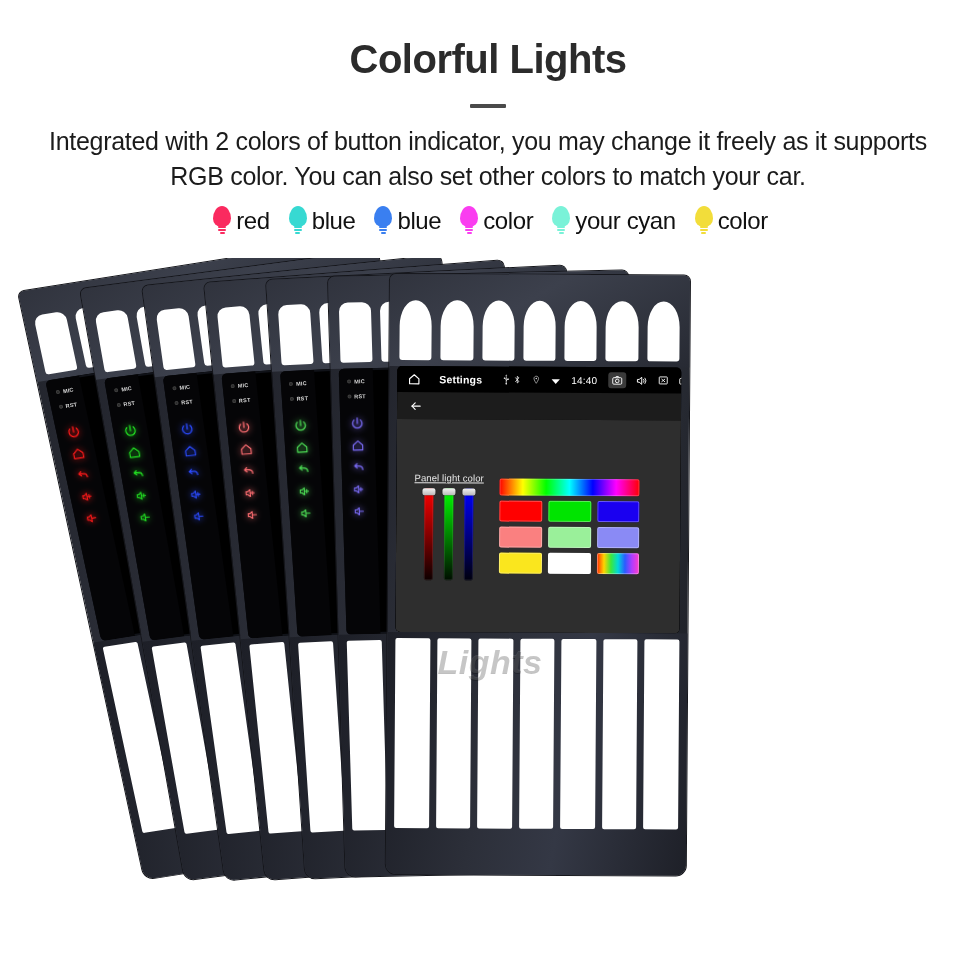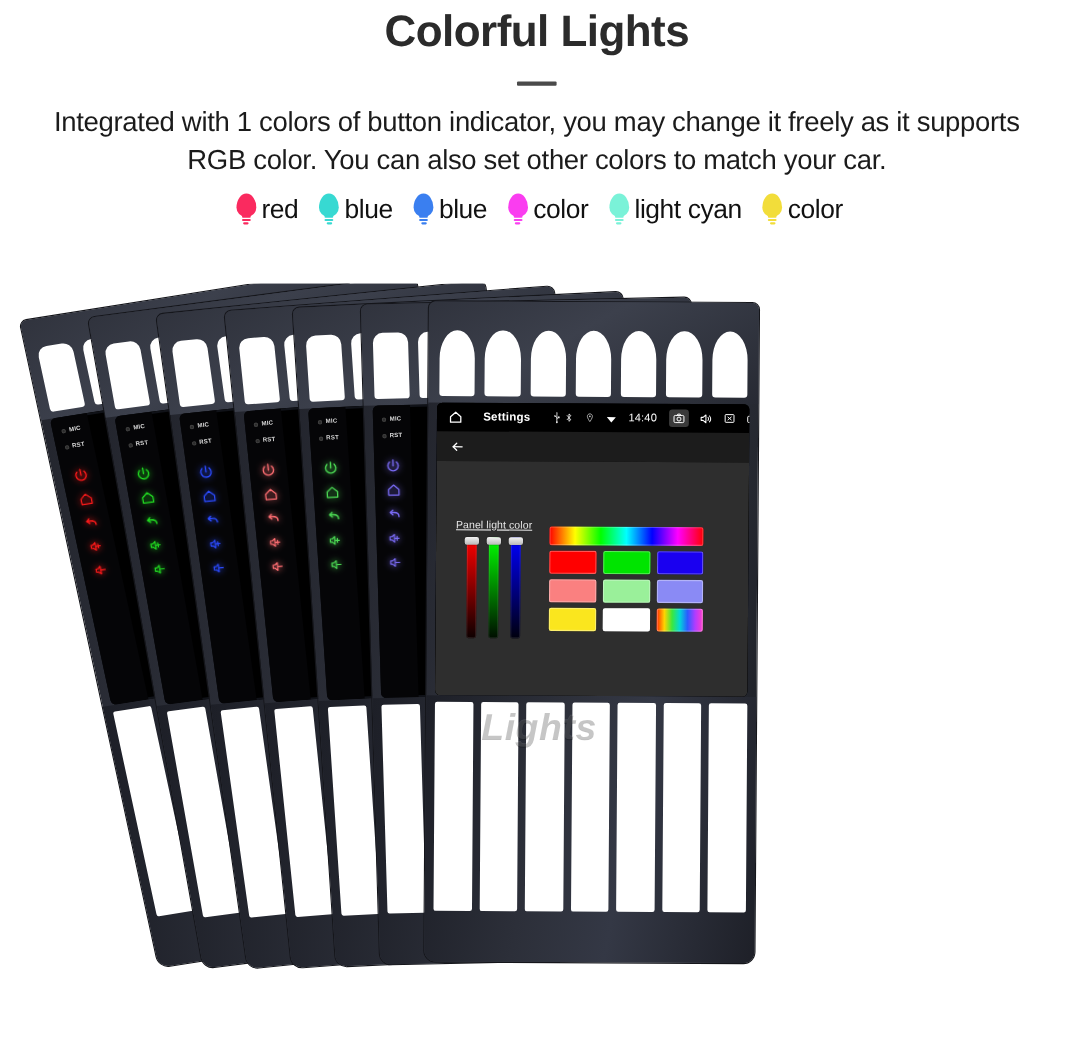--- a/index.html
+++ b/index.html
@@ -13,21 +13,21 @@
     height: 956px;
     position: relative;
     overflow: hidden;
     font-family: "Liberation Sans", sans-serif;
     color: #222;
   }
 
   
   .header {
     width: 976px;
-    padding-top: 6px;
+    padding-top: 36px;
     text-align: center;
   }
   .page-title {
     font-size: 40px;
     font-weight: bold;
     letter-spacing: -0.5px;
     color: #2b2b2b;
     margin: 0;
     line-height: 1.15;
   }
@@ -362,21 +362,21 @@
     z-index: 40;
     text-shadow: 0 1px 0 rgba(0,0,0,0.25);
   }
 </style>
 </head>
 <body>
 
 <div class="header">
   <h1 class="page-title">Colorful Lights</h1>
   <div class="title-divider"></div>
-  <p class="subtitle">Integrated with 1 colors of button indicator, you may change it freely as it supports RGB color. You can also set other colors to match your car.</p>
+  <p class="subtitle">Integrated with 2 colors of button indicator, you may change it freely as it supports RGB color. You can also set other colors to match your car.</p>
 </div>
 
 <div class="legend" id="legend">
     <div class="legend-item">
       <span class="bulb">
         <span class="glass" style="background:#fa2a5f"></span>
         <span class="base">
           <i style="background:#fa2a5f"></i>
           <i style="background:#fa2a5f"></i>
           <i style="background:#fa2a5f"></i>
@@ -419,21 +419,21 @@
     </div>
     <div class="legend-item">
       <span class="bulb">
         <span class="glass" style="background:#7af2d8"></span>
         <span class="base">
           <i style="background:#7af2d8"></i>
           <i style="background:#7af2d8"></i>
           <i style="background:#7af2d8"></i>
         </span>
       </span>
-      <span class="legend-label">light cyan</span>
+      <span class="legend-label">your cyan</span>
     </div>
     <div class="legend-item">
       <span class="bulb">
         <span class="glass" style="background:#f2dd3a"></span>
         <span class="base">
           <i style="background:#f2dd3a"></i>
           <i style="background:#f2dd3a"></i>
           <i style="background:#f2dd3a"></i>
         </span>
       </span>

